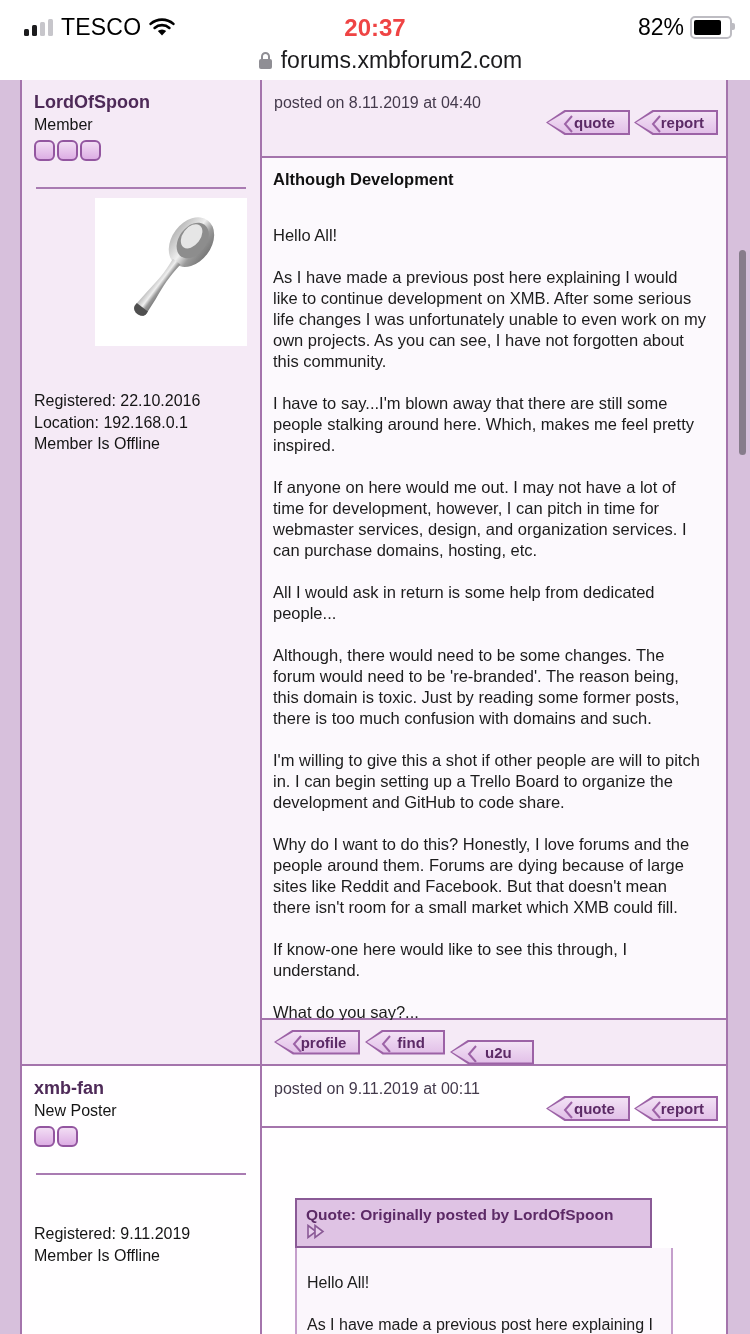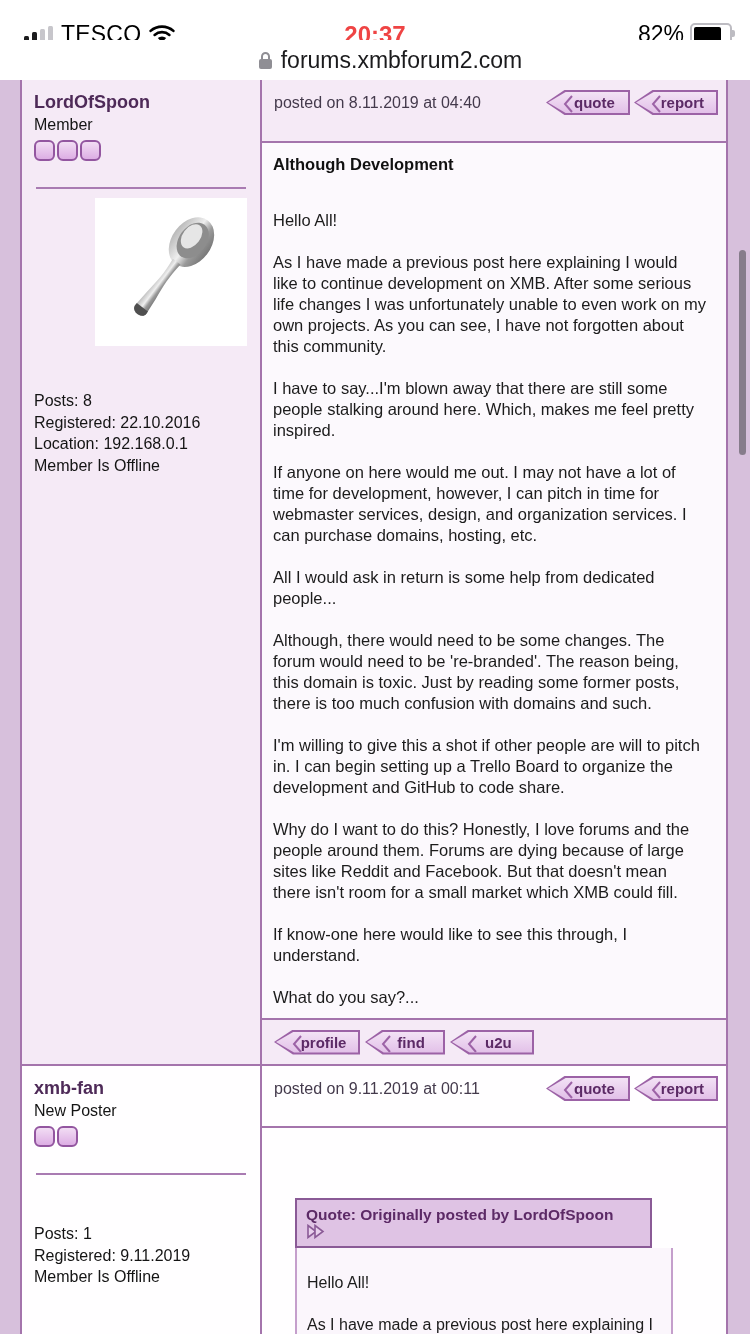--- a/index.html
+++ b/index.html
@@ -1,20 +1,20 @@
 <!DOCTYPE html>
 <html><head>
 <meta charset="utf-8">
 <style>
   html,body{margin:0;padding:0;}
   body{font-family:"Liberation Sans",sans-serif;-webkit-font-smoothing:antialiased;}
   .phone{position:relative;width:750px;height:1334px;background:#ffffff;overflow:hidden;margin:0 auto;}
 
   
-  .statusbar{position:absolute;top:15px;left:0;width:750px;height:40px;background:#fff;}
+  .statusbar{position:absolute;top:8px;left:0;width:750px;height:40px;background:#fff;}
   .sb-left{position:absolute;left:24px;top:6px;display:flex;align-items:center;gap:8px;}
   .sig{display:flex;align-items:flex-end;gap:3px;height:18px;padding-bottom:2px;}
   .sig span{width:5px;border-radius:1.5px;background:#c7c6cb;display:block;}
   .sig span:nth-child(1){height:7px;background:#1c1c1e;}
   .sig span:nth-child(2){height:11px;background:#1c1c1e;}
   .sig span:nth-child(3){height:14px;}
   .sig span:nth-child(4){height:17px;}
   .carrier{font-size:23px;color:#000;letter-spacing:0.2px;}
   .sb-time{position:absolute;left:0;right:0;top:6px;text-align:center;font-size:24px;font-weight:bold;color:#ef4444;}
   .sb-right{position:absolute;right:18px;top:6px;display:flex;align-items:center;gap:6px;}
@@ -43,33 +43,33 @@
   .uname{font-size:18px;font-weight:bold;color:#4e2a58;margin-bottom:3px;}
   .utitle{font-size:16px;color:#141414;margin-bottom:6px;}
   .stars{display:flex;gap:2px;}
   .star{width:21px;height:21px;box-sizing:border-box;border:2px solid #9356a0;border-radius:6px;background:linear-gradient(#f2ddf4,#ddaee4);}
   .sep-hr{border:none;border-top:2px solid #a97bb2;margin:26px 2px 8px 2px;}
   .avatar-box{width:152px;height:148px;background:#fff;margin:9px 0 0 61px;display:flex;align-items:center;justify-content:center;}
   .uinfo{margin-top:44px;font-size:16px;color:#141414;line-height:21.5px;}
   .post2 .uinfo{margin-top:48px;}
 
   .row-head{background:#f5eaf6;border-bottom:2px solid #a474ac;display:flex;align-items:flex-start;justify-content:space-between;padding:10px 8px 0 12px;box-sizing:border-box;}
-  .post1 .row-head{height:63px;}
+  .post1 .row-head{height:78px;}
   .post2 .row-head{height:62px;background:#fffeff;}
   .posted-on{font-size:16px;color:#443a4c;padding-top:4px;}
   .btn-group{display:flex;gap:4px;}
 
   
   .tagbtn{position:relative;height:25px;box-sizing:border-box;background:#9c62a6;padding:2px;
     clip-path:polygon(0 50%,22% 0,100% 0,100% 100%,22% 100%);cursor:pointer;flex:none;}
   .tagbtn .inner{position:relative;width:100%;height:100%;background:linear-gradient(#f3e2f5,#e2c0e8);
     clip-path:polygon(0 50%,22% 0,100% 0,100% 100%,22% 100%);display:flex;align-items:center;justify-content:center;}
   .tagbtn .chev{position:absolute;left:19%;top:3px;}
   .tagbtn .lbl{font-size:15px;font-weight:bold;color:#5c2a66;padding-left:16%;line-height:1;}
-  .w84{width:84px;} .w86{width:86px;} .w80{width:80px;}
+  .w84{width:84px;margin-top:20px;} .w86{width:86px;} .w80{width:80px;}
 
   .row-body{flex:1;background:#fcf9fd;border-bottom:2px solid #a474ac;padding:12px 20px 0 11px;box-sizing:border-box;min-height:0;}
   .post2 .row-body{background:#fffeff;border-bottom:none;padding:0;}
   .subject{font-size:16.5px;font-weight:bold;color:#111;margin-bottom:36px;}
   .body-text{font-size:16.5px;color:#1c1c1c;line-height:21px;white-space:pre-line;}
   .row-foot{height:44px;background:#f5eaf6;display:flex;align-items:center;gap:5px;padding-left:12px;}
 
   
   .quote-wrap{margin:70px 0 0 33px;}
   .quote-head{width:357px;box-sizing:border-box;border:2px solid #8a5a96;background:#dfc3e4;padding:5px 9px 3px 9px;}
@@ -144,21 +144,20 @@
               <g transform="rotate(37 50 48)">
                 <ellipse cx="50" cy="23" rx="14.5" ry="20" fill="url(#sg)"></ellipse>
                 <ellipse cx="50" cy="21.5" rx="10" ry="14.5" fill="#8d8d8d"></ellipse>
                 <ellipse cx="47.5" cy="19.5" rx="6.5" ry="10" fill="#e6e6e6"></ellipse>
                 <path d="M46.5 41 C48 53 47 62 45.8 72 L44.8 85 C44.8 90.5 55.2 90.5 55.2 85 L54.2 72 C53 62 52 53 53.5 41 Z" fill="url(#sg)"></path>
                 <path d="M44.9 83 L55.1 83 L55.2 85 C55.2 90.5 44.8 90.5 44.8 85 Z" fill="#4f4f4f"></path>
               </g>
             </svg>
           </div>
           <div class="uinfo">
-            <div>Posts: 8</div>
             <div>Registered: 22.10.2016</div>
             <div>Location: 192.168.0.1</div>
             <div>Member Is Offline</div>
           </div>
         </div>
         <div class="col-right">
           <div class="row-head">
             <div class="posted-on">posted on 8.11.2019 at 04:40</div>
             <div class="btn-group">
               <div class="tagbtn w84">
@@ -233,21 +232,20 @@
       <div class="post post2">
         <div class="col-left">
           <div class="uname">xmb-fan</div>
           <div class="utitle">New Poster</div>
           <div class="stars">
               <span class="star"></span>
               <span class="star"></span>
             </div>
           <hr class="sep-hr">
           <div class="uinfo">
-            <div>Posts: 1</div>
             <div>Registered: 9.11.2019</div>
             <div>Member Is Offline</div>
           </div>
         </div>
         <div class="col-right">
           <div class="row-head">
             <div class="posted-on">posted on 9.11.2019 at 00:11</div>
             <div class="btn-group">
               <div class="tagbtn w84">
                 <div class="inner">

